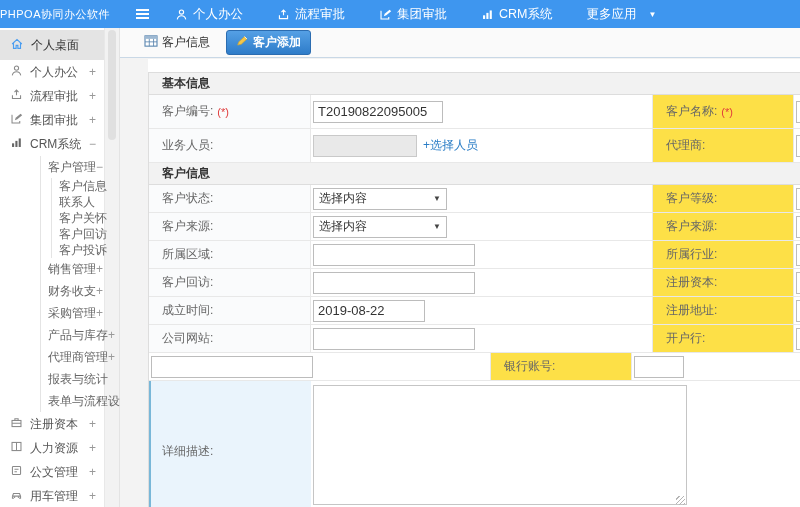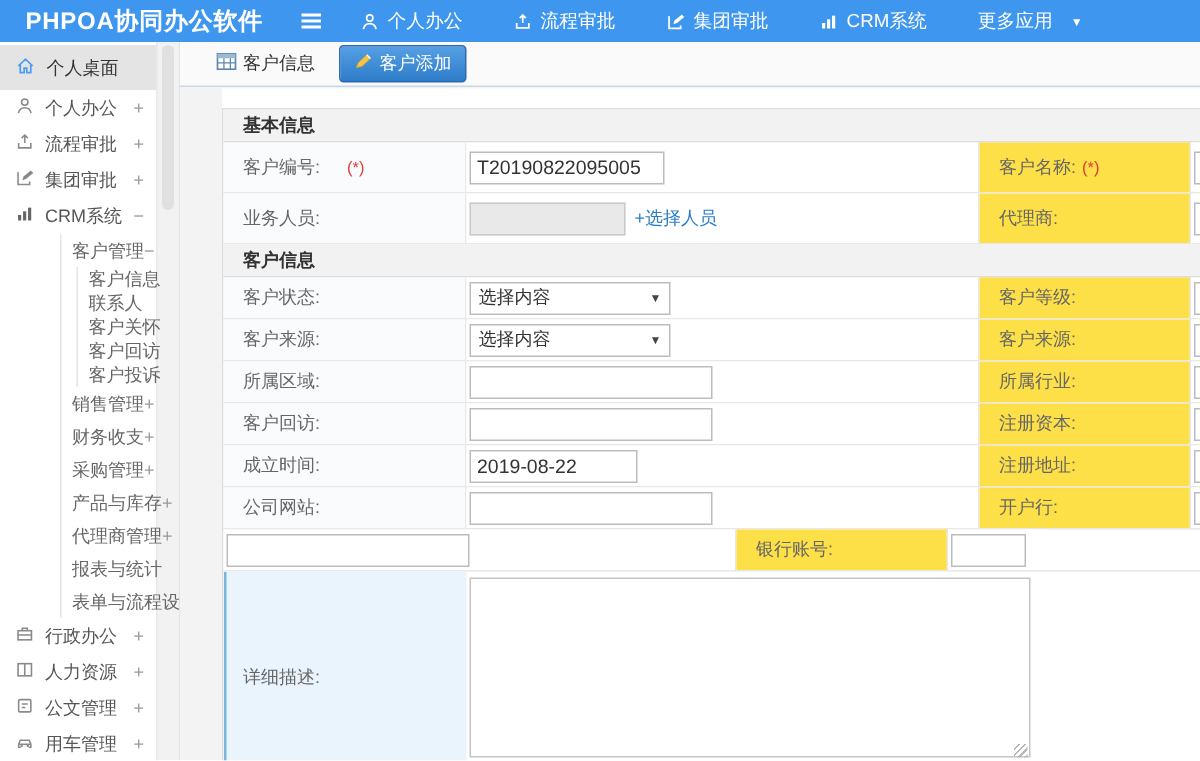--- a/index.html
+++ b/index.html
@@ -5,21 +5,21 @@
   :root{
     --navbar-bg:#3e96ef; --link:#2a7dc6; --required:#e03c3c; --accent:#4a9df0;
     --detail-bg:#eaf4fc; --detail-accent:#79b7d8; --tab-active-top:#55a0e5; --tab-active-bottom:#2e7cc9;
   }
   *{margin:0;padding:0;box-sizing:border-box;}
   body{font-family:"Liberation Sans","DejaVu Sans",sans-serif;font-size:12px;color:#555;}
   #app{position:relative;width:800px;height:507px;overflow:hidden;background:#fff;}
 
   
   .navbar{position:absolute;top:0;left:0;right:0;height:28px;background:var(--navbar-bg);display:flex;align-items:center;color:#fff;}
-  .logo{font-size:16px;font-weight:bold;padding-left:17px;letter-spacing:.5px;white-space:nowrap;}
+  .logo{font-size:11px;font-weight:normal;padding-left:0;letter-spacing:.5px;white-space:nowrap;}
   .menu-toggle{margin-left:26px;display:flex;flex-direction:column;gap:2px;cursor:pointer;}
   .menu-toggle i{display:block;width:13px;height:2px;background:#fff;}
   .nav{display:flex;align-items:center;gap:34px;margin-left:26px;}
   .nav-item{display:flex;align-items:center;gap:5px;font-size:12.5px;cursor:pointer;white-space:nowrap;}
   .nav-item svg{display:block;}
   .caret{font-size:8px;margin-left:7px;}
 
   
   .sidebar{position:absolute;top:28px;left:0;width:120px;bottom:0;background:#fff;border-right:1px solid #e3e3e3;}
   .sb-track{position:absolute;top:0;right:0;bottom:0;width:15px;background:#f2f2f2;border-left:1px solid #e8e8e8;}
@@ -33,29 +33,29 @@
   .exp{margin-left:auto;color:#999;font-size:12px;}
   .crm-group{margin-left:40px;border-left:1px solid #e4e4e4;}
   .lvl2{height:22px;padding:0 10px 0 7px;color:#666;}
   .l3-group{margin-left:10px;border-left:1px solid #e4e4e4;}
   .lvl3{height:16px;padding-left:7px;color:#666;font-size:12px;}
 
   
   .main{position:absolute;left:120px;top:28px;right:0;bottom:0;background:#f3f3f3;}
   .tabstrip{height:30px;background:#fafafa;border-bottom:1px solid #c9d8e6;display:flex;align-items:center;padding-left:16px;gap:8px;}
   .tab{display:flex;align-items:center;gap:4px;color:#333;cursor:pointer;padding:3px 8px;}
-  .tab.active{background:linear-gradient(var(--tab-active-top),var(--tab-active-bottom));border:1px solid #2b6cb0;border-radius:3px;color:#fff;font-weight:normal;padding:3px 9px;}
+  .tab.active{background:linear-gradient(var(--tab-active-top),var(--tab-active-bottom));border:1px solid #2b6cb0;border-radius:3px;color:#fff;font-weight:bold;padding:3px 9px;}
   .panel{position:absolute;left:28px;top:31px;right:0;bottom:0;background:#fff;padding-top:13px;}
 
   
   .tbl{border-top:1px solid #ddd;border-left:1px solid #ddd;width:710px;}
   .sect{height:22px;background:#f2f2f2;border-bottom:1px solid #ddd;display:flex;align-items:center;padding-left:13px;font-weight:bold;color:#333;}
   .frow{display:flex;border-bottom:1px solid #e8e8e8;align-items:stretch;}
   .h34{height:34px;} .h28{height:28px;}
-  .cl{flex:0 0 162px;background:#fafbfc;border-right:1px solid #e8e8e8;display:flex;align-items:center;padding-left:13px;color:#666;gap:14px;}
+  .cl{flex:0 0 162px;background:#fafbfc;border-right:1px solid #e8e8e8;display:flex;align-items:center;padding-left:13px;color:#666;}
   .cf{flex:0 0 342px;border-right:1px solid #e8e8e8;display:flex;align-items:center;padding-left:2px;background:#fff;}
   .cr{flex:0 0 141px;background:#fde047;border-right:1px solid #e8e8e8;display:flex;align-items:center;padding-left:13px;color:#666;}
   .cf2{flex:0 0 65px;display:flex;align-items:center;padding-left:2px;background:#fff;}
   .req{color:var(--required);margin-left:4px;font-size:11px;}
   .inp{height:22px;border:1px solid #bcbcbc;background:#fff;font-size:13px;color:#333;padding:0 4px;font-family:Liberation Sans, sans-serif;}
   .w130{width:130px;} .w162{width:162px;} .w112{width:112px;}
   .inp:disabled,.inp.dis{background:#e9e9e9;border-color:#c9c9c9;width:104px;}
   .lnk{color:var(--link);margin-left:6px;cursor:pointer;text-decoration:none;}
   .sel{width:134px;height:22px;border:1px solid #bcbcbc;background:#fff;display:flex;align-items:center;padding:0 5px;color:#333;cursor:pointer;}
   .sel .sc{margin-left:auto;font-size:8px;color:#444;}
@@ -219,21 +219,21 @@
             <span class="lbl">表单与流程设置</span>
             <span class="exp">+</span>
           </div>
       </div>
 
       <div class="sb-item lvl1">
         <span><svg width="13" height="13" viewBox="0 0 16 16">
               <rect x="2.5" y="5.5" width="11" height="7.5" fill="none" stroke="#8a8a8a" stroke-width="1.3"></rect>
               <path d="M6 5.5V3.5h4v2M2.5 9h11" fill="none" stroke="#8a8a8a" stroke-width="1.3"></path>
             </svg></span>
-        <span class="lbl">行政办公</span>
+        <span class="lbl">注册资本</span>
         <span class="exp">+</span>
       </div>
       <div class="sb-item lvl1">
         <span><svg width="13" height="13" viewBox="0 0 16 16">
               <rect x="2.5" y="3" width="11" height="10" fill="none" stroke="#8a8a8a" stroke-width="1.3"></rect>
               <path d="M8 3v10" fill="none" stroke="#8a8a8a" stroke-width="1.3"></path>
             </svg></span>
         <span class="lbl">人力资源</span>
         <span class="exp">+</span>
       </div>

